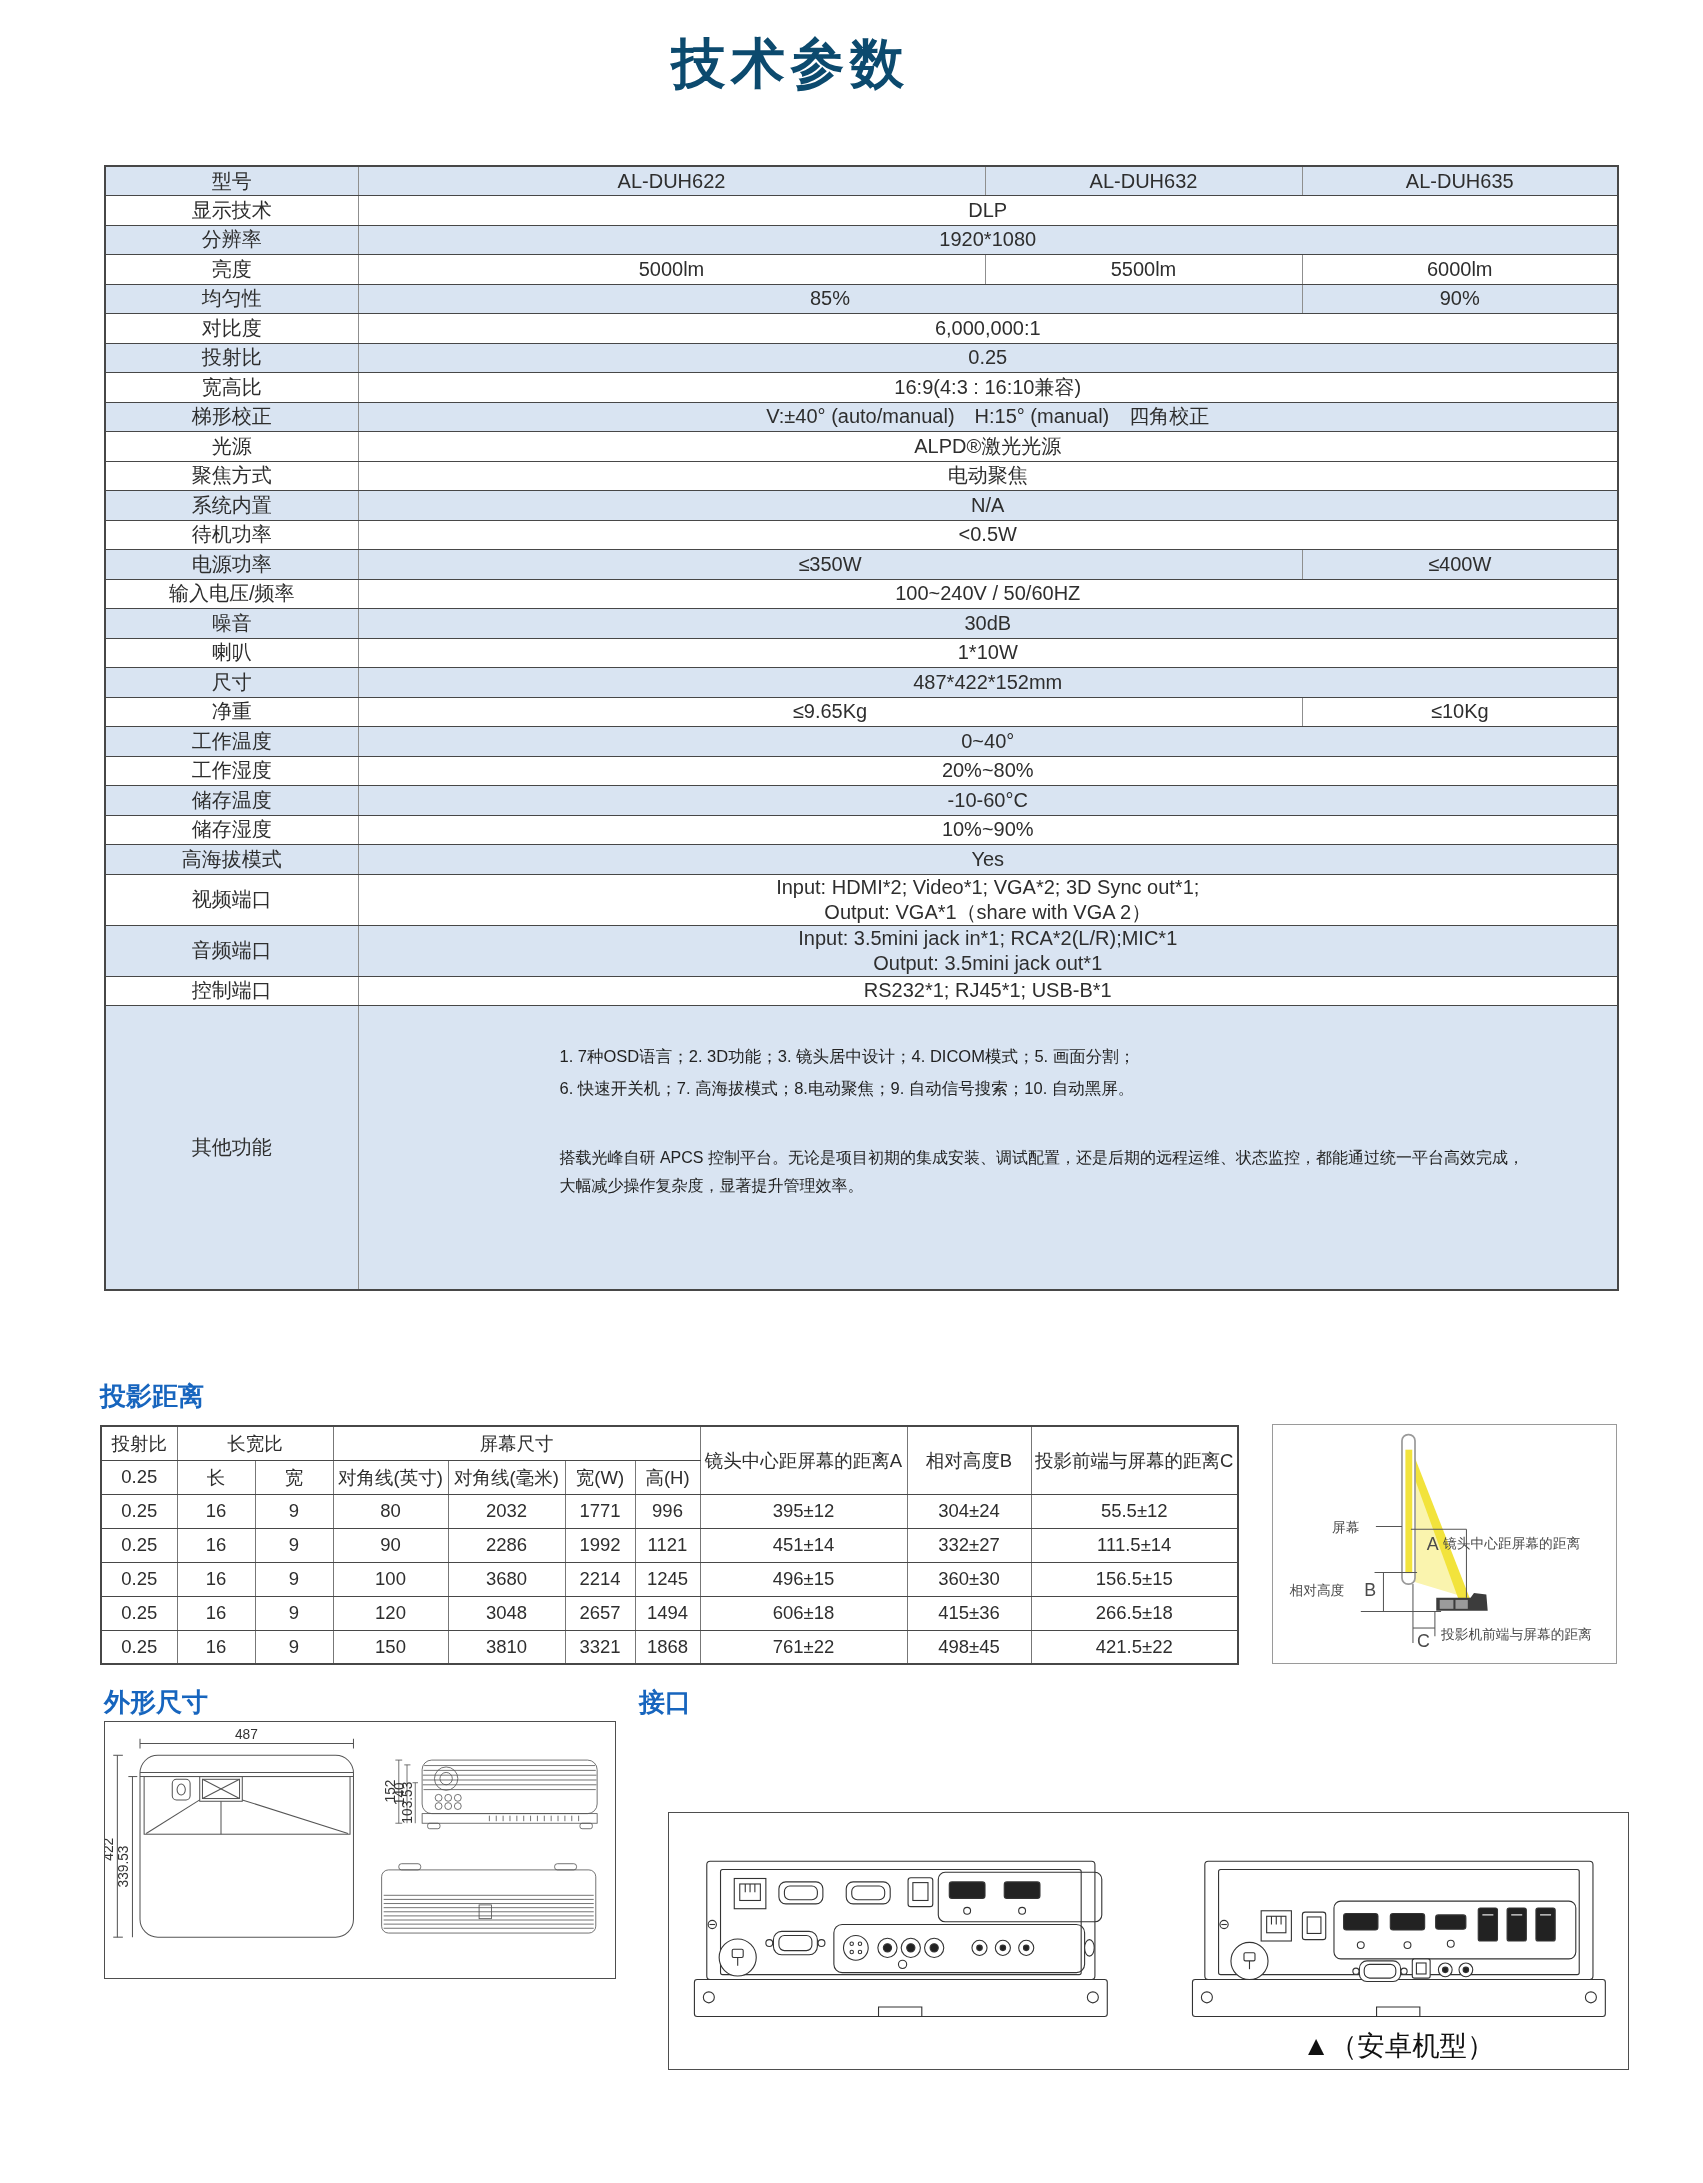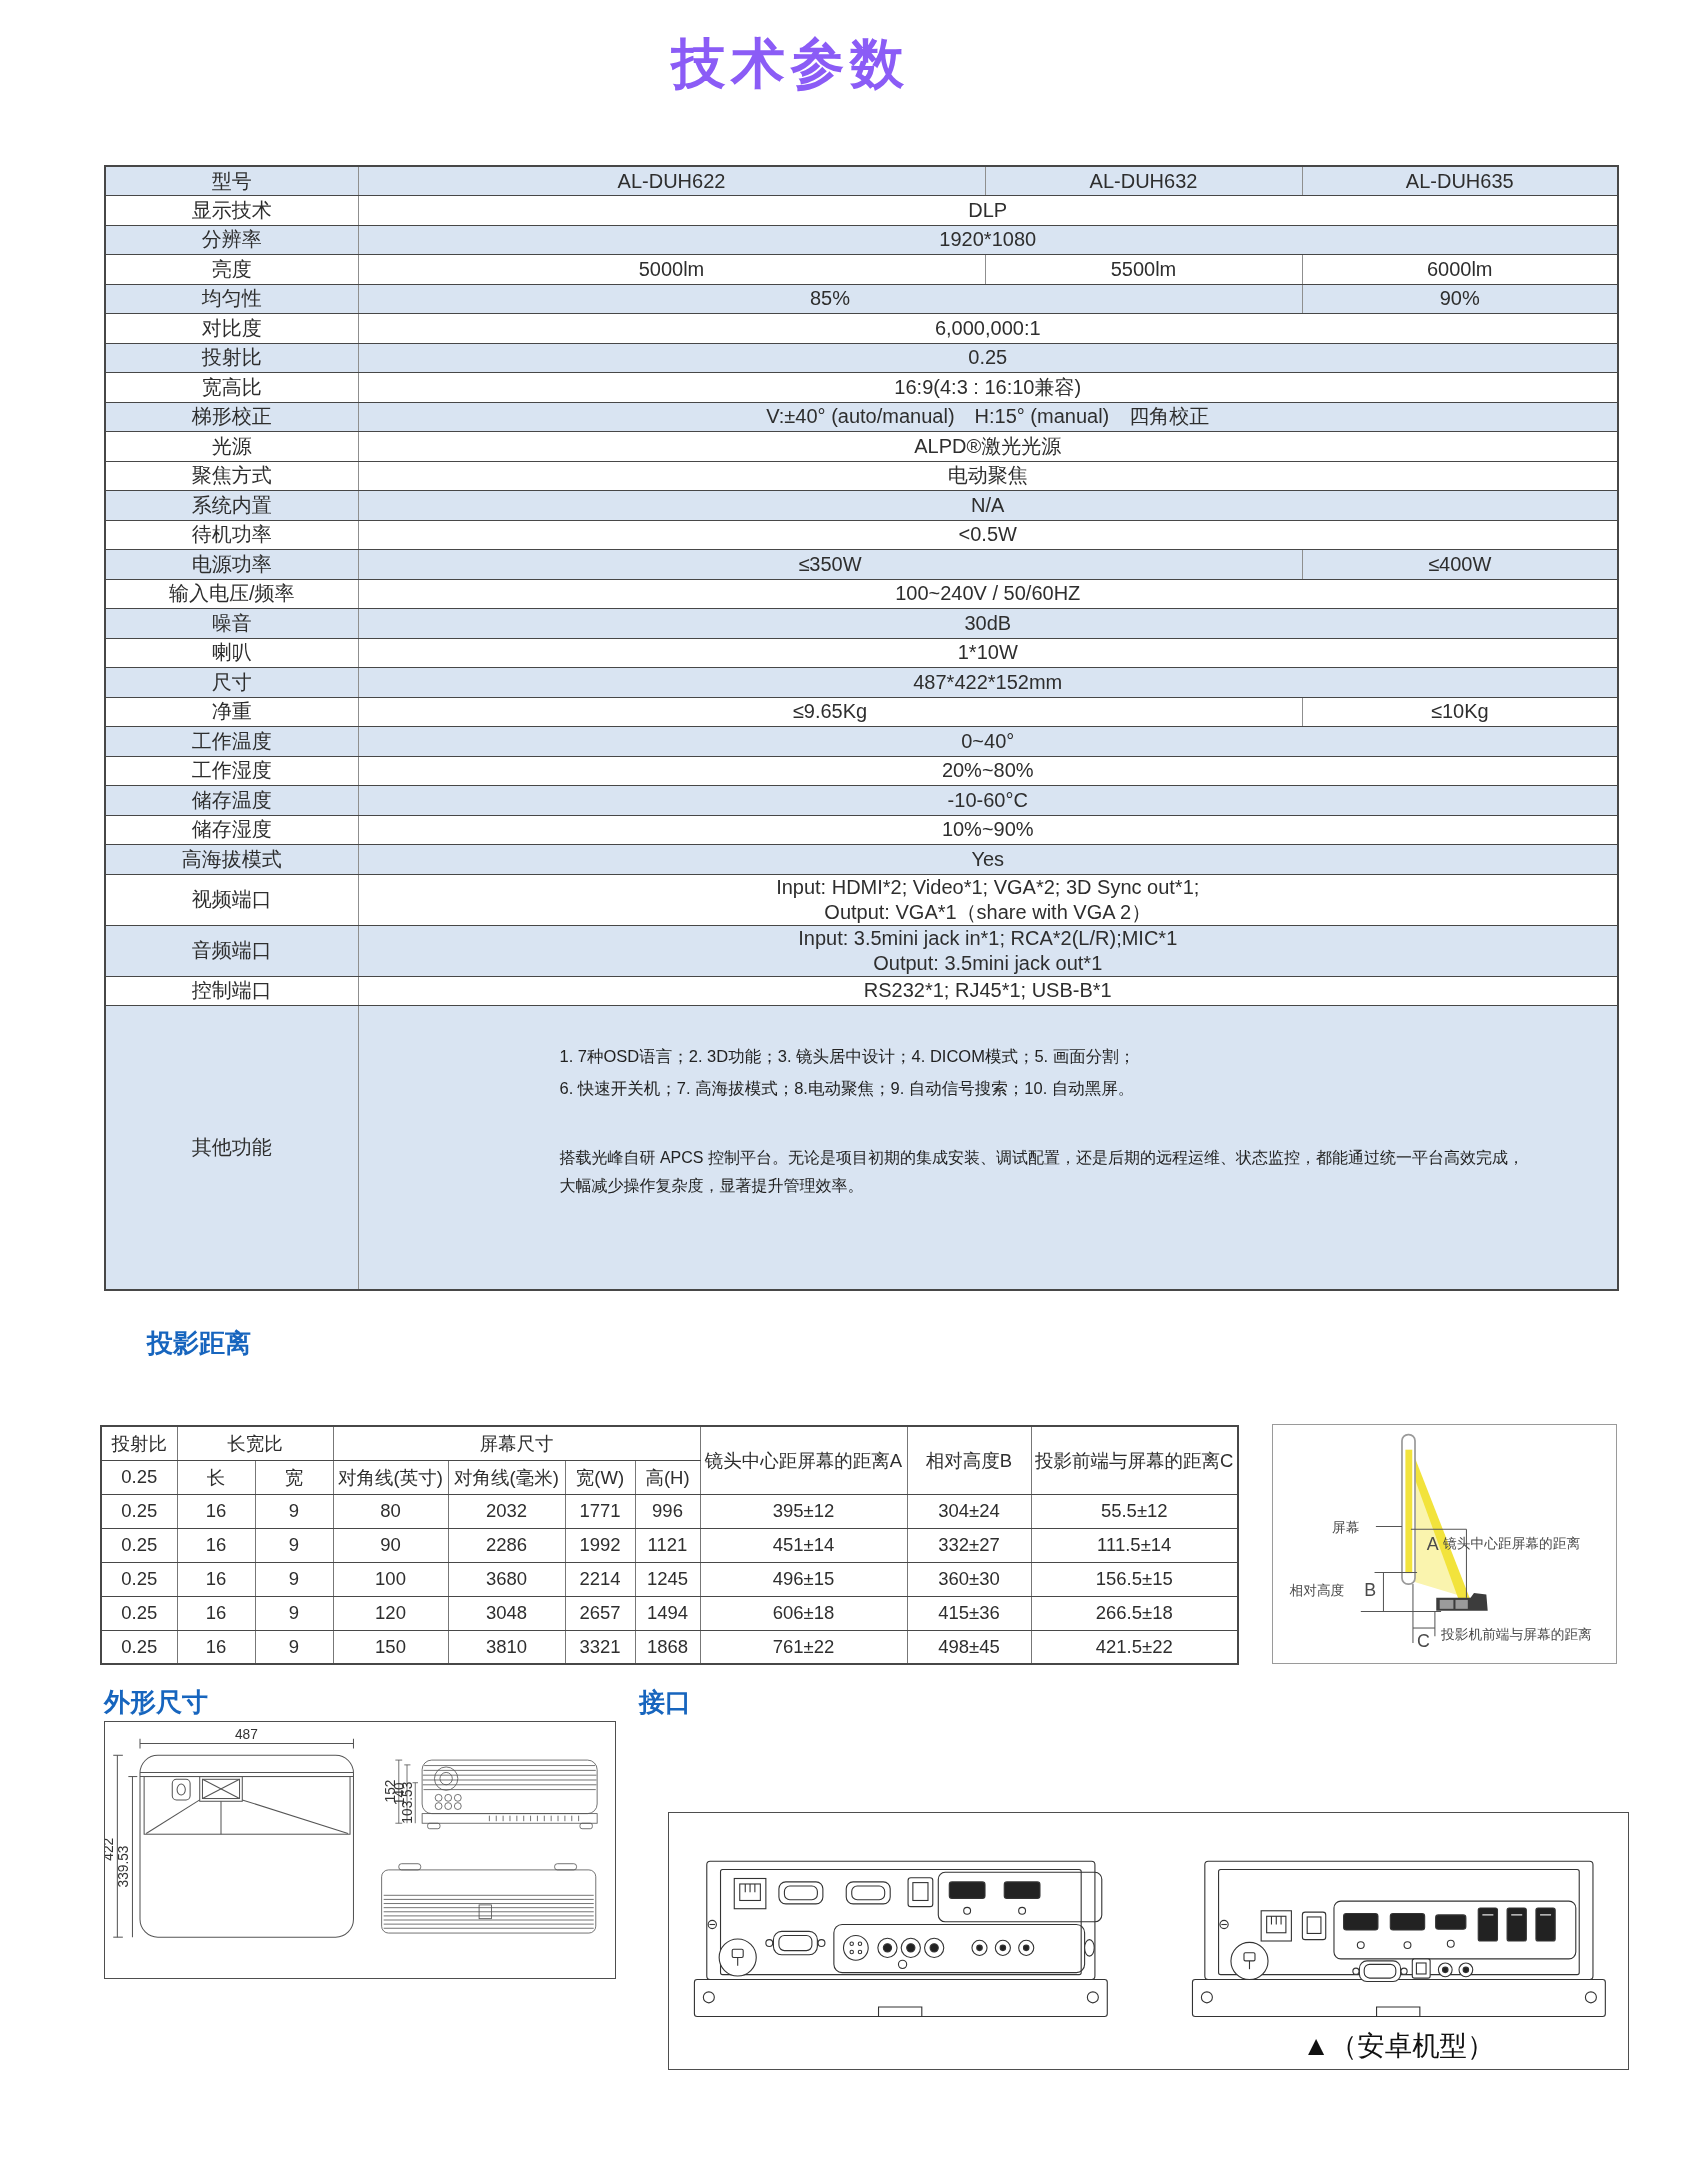--- a/index.html
+++ b/index.html
@@ -2,21 +2,21 @@
 <html style="font-size:11px"><head>
 <meta charset="utf-8">
 <style>
   html,body{margin:0;padding:0;}
   body{
     width:1704px;height:2183px;position:relative;background:#ffffff;
     font-family:"Liberation Sans","DejaVu Sans",sans-serif;color:#2e2e2e;
   }
   .page-title{
     position:absolute;top:27.5px;left:0;width:1581px;text-align:center;
-    font-size:54px;font-weight:bold;color:#8b5cf6;letter-spacing:5.5px;
+    font-size:54px;font-weight:bold;color:#0c4a6e;letter-spacing:5.5px;
   }
   
   table{border-collapse:collapse;table-layout:fixed;background:#fff;}
   .spec-table{position:absolute;left:104px;top:165px;width:1513px;border:2.1px solid #474747;}
   .spec-table td{
     border-left:0.7px solid #8f8f8f;border-right:0.7px solid #8f8f8f;
     border-top:1.4px solid #474747;border-bottom:1.4px solid #474747;
     text-align:center;vertical-align:middle;font-size:20px;padding:0;line-height:1.15;
     overflow:hidden;
   }
@@ -190,21 +190,21 @@
           </div>
           <div class="feat-para">
             <div>搭载光峰自研 APCS 控制平台。无论是项目初期的集成安装、调试配置，还是后期的远程运维、状态监控，都能通过统一平台高效完成，</div>
             <div>大幅减少操作复杂度，显著提升管理效率。</div>
           </div>
         </td>
       </tr>
     </tbody>
 </table>
 
-<div class="section-heading" style="left:100px;top:1326px;margin-left:47px;">投影距离</div>
+<div class="section-heading" style="left:100px;top:1379px;">投影距离</div>
 
 <table class="proj-table">
   <colgroup>
     <col style="width:76px">
       <col style="width:78px">
       <col style="width:78px">
     <col style="width:115px">
       <col style="width:117px">
       <col style="width:70px">
       <col style="width:65px">

